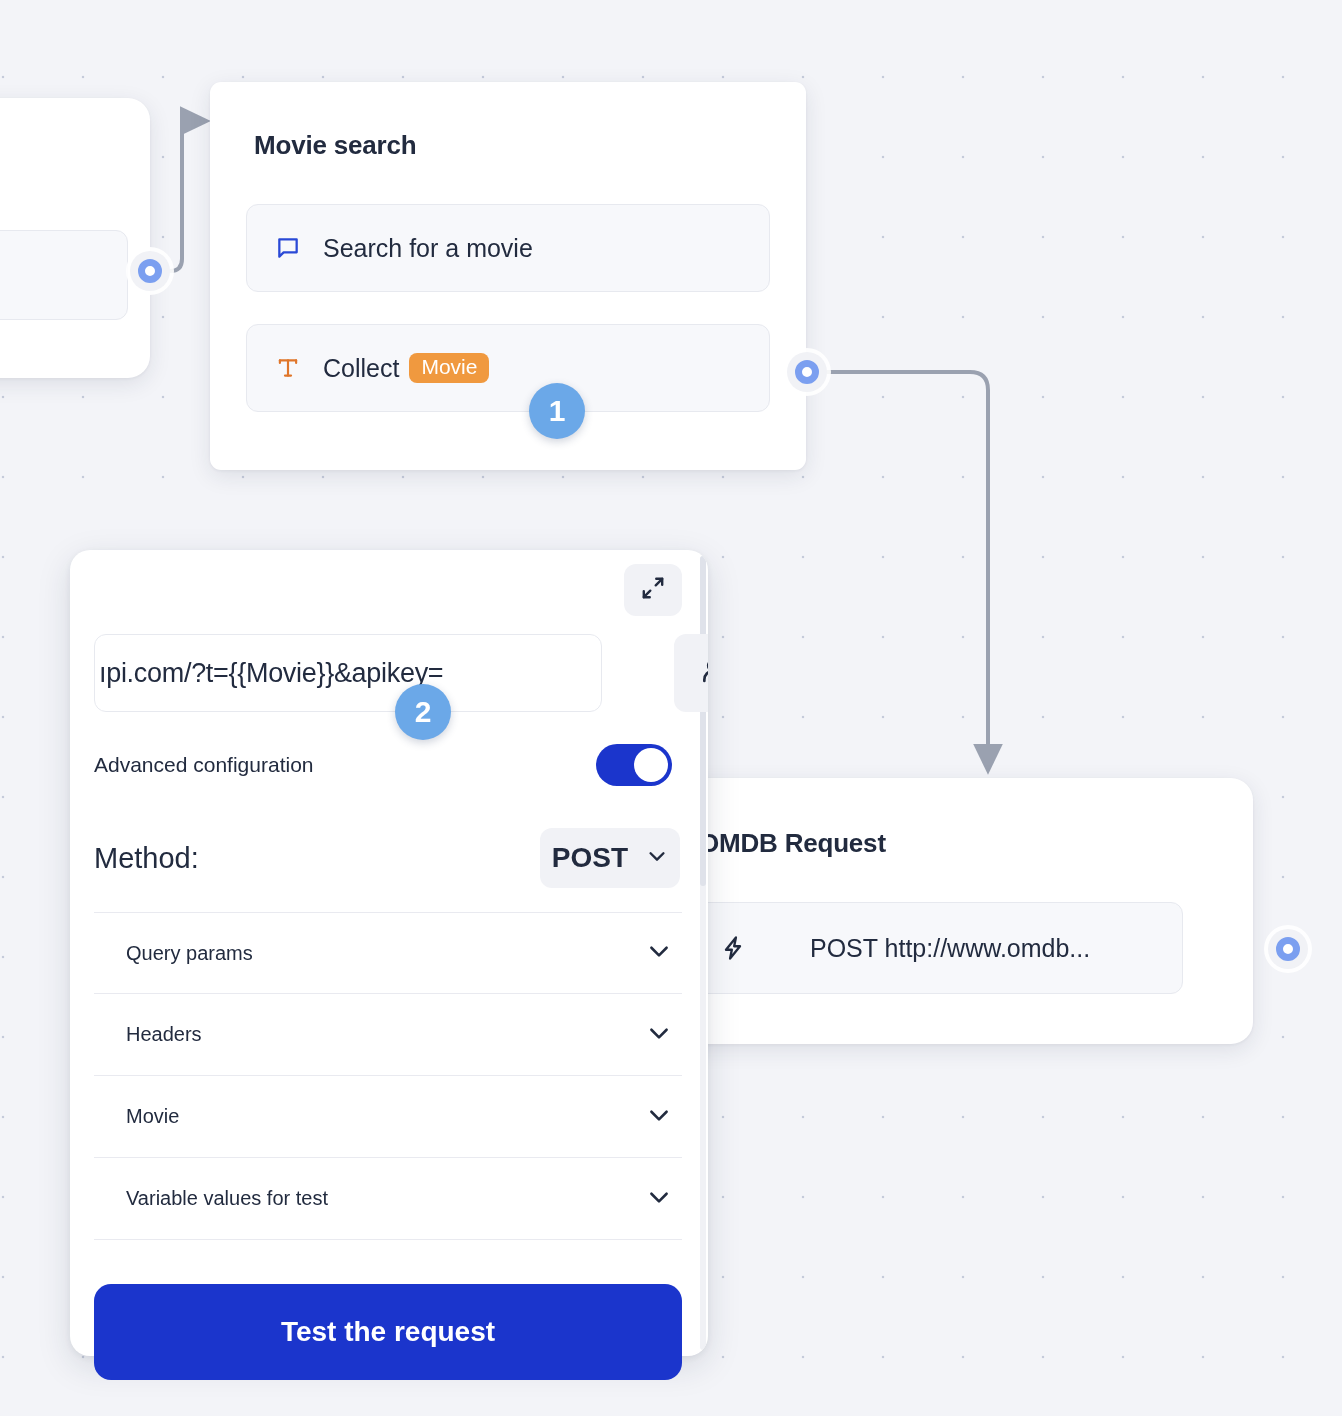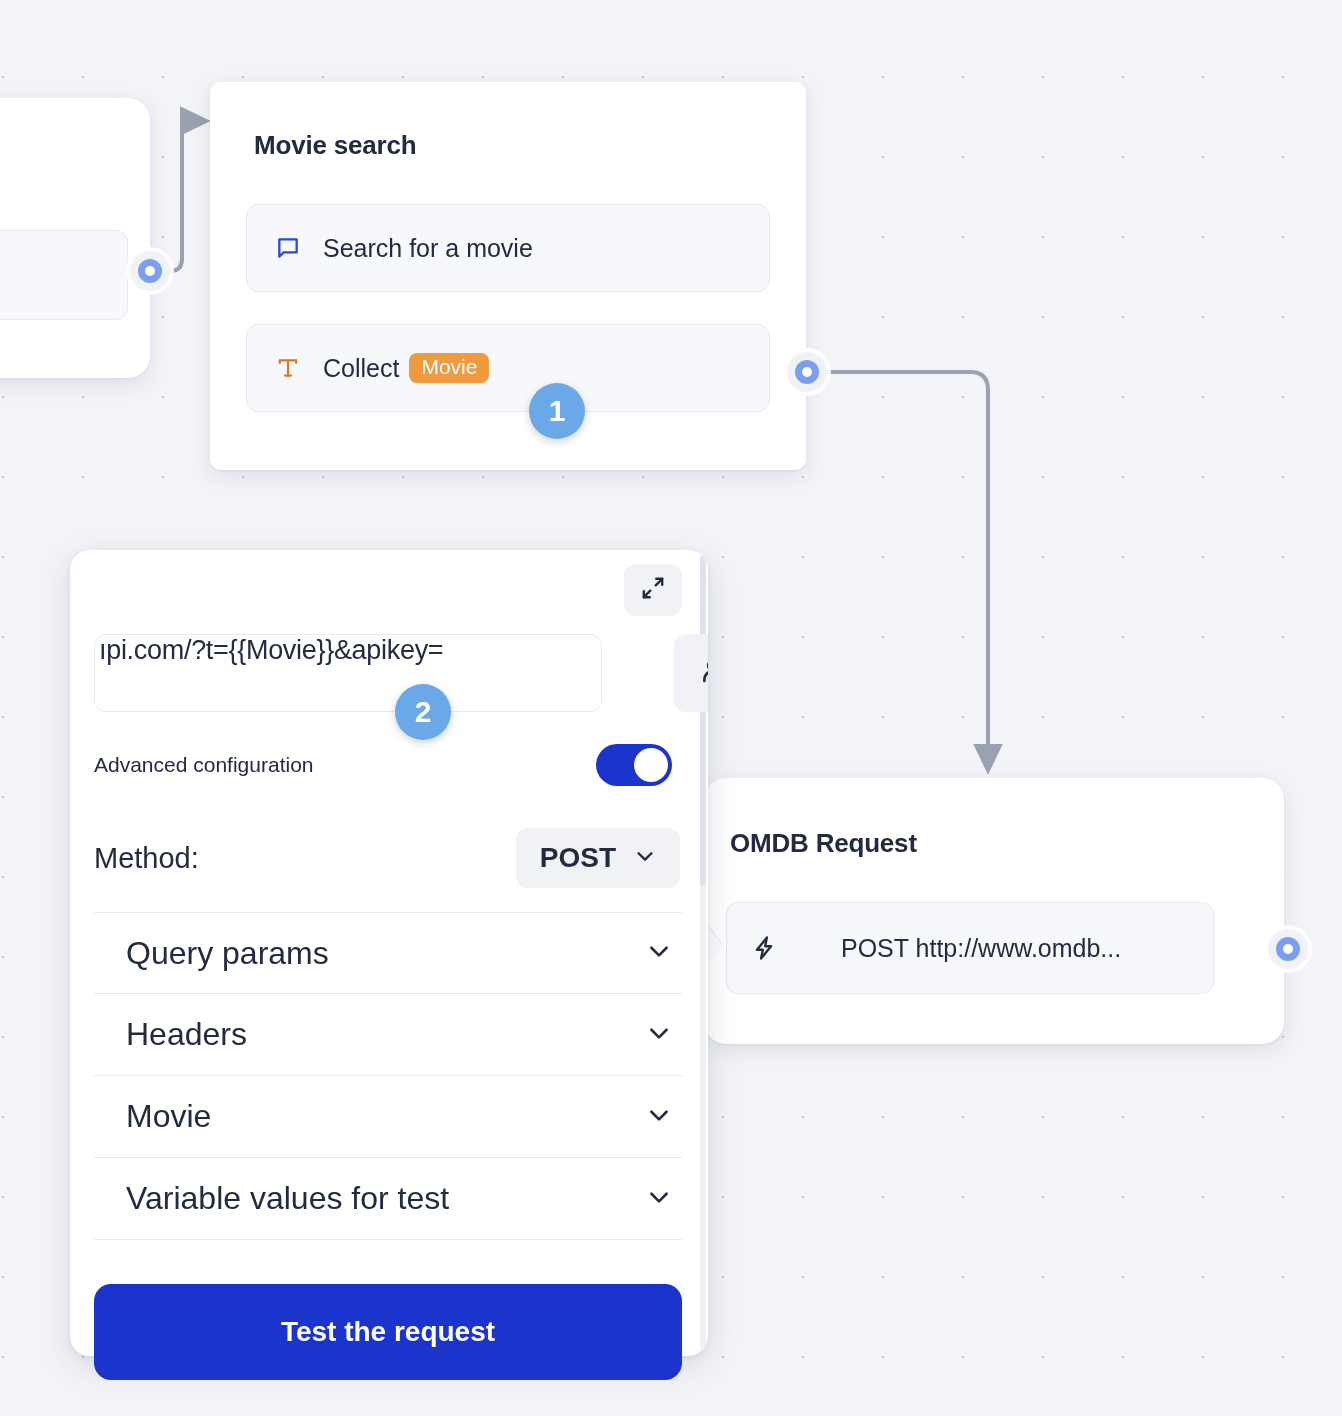--- a/index.html
+++ b/index.html
@@ -135,21 +135,21 @@
     color: #ffffff;
     border-radius: 8px;
     padding: 3px 12px 5px 12px;
     margin-left: 10px;
     font-size: 21px;
     line-height: 1.08;
   }
 
   
   #node-omdb {
-    left: 704px;
+    left: 673px;
     top: 778px;
     width: 580px;
     height: 266px;
     text-align: center;
   }
   #node-omdb .node-title { position: absolute; left: 26px; top: 50px; }
   #node-omdb .node-row { position: absolute; left: 22px; top: 124px; width: 488px; height: 92px; padding-left: 22px; gap: 40px; }
   #node-omdb .row-label { margin-left: 22px; }
   .card-notch {
     position: absolute;
@@ -227,21 +227,21 @@
     position: absolute;
     left: 24px;
     top: 84px;
     width: 508px;
     height: 78px;
     box-sizing: border-box;
     border: 1px solid #e7e9ef;
     border-radius: 12px;
     background: #ffffff;
     display: flex;
-    align-items: flex-start;
+    align-items: center;
     overflow: hidden;
   }
   #url-input .url-text {
     font-size: 27px;
     color: #222b3f;
     white-space: nowrap;
     margin-left: 4px;
     letter-spacing: -0.3px;
   }
 
@@ -285,21 +285,21 @@
     align-items: center;
     justify-content: space-between;
   }
   .method-row .method-label { font-size: 29px; color: #222b3f; }
   .method-select {
     display: flex;
     align-items: center;
     gap: 18px;
     background: #f1f2f6;
     border-radius: 12px;
-    padding: 14px 24px;
+    padding: 14px 12px;
     margin-right: 28px;
     font-size: 28px;
     font-weight: bold;
     color: #222b3f;
   }
 
   .accordion {
     position: absolute;
     left: 24px;
     top: 362px;
@@ -308,21 +308,21 @@
   .acc-item {
     height: 82px;
     display: flex;
     align-items: center;
     justify-content: space-between;
     border-bottom: 1px solid #e9eaf0;
     padding: 0 10px 0 32px;
     box-sizing: border-box;
   }
   .acc-item:first-child { border-top: 1px solid #e9eaf0; }
-  .acc-label { font-size: 32px; color: #222b3f; }
+  .acc-label { font-size: 20px; color: #222b3f; }
 
   #test-btn {
     position: absolute;
     left: 94px;
     top: 1284px;
     width: 588px;
     height: 96px;
     background: #1b35cc;
     border: none;
     border-radius: 17px;

